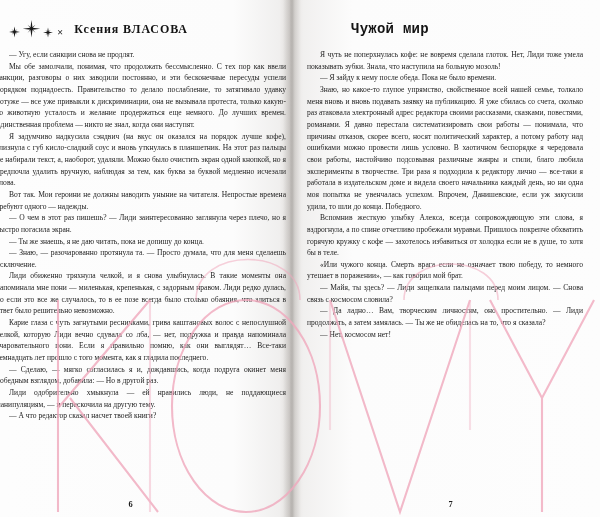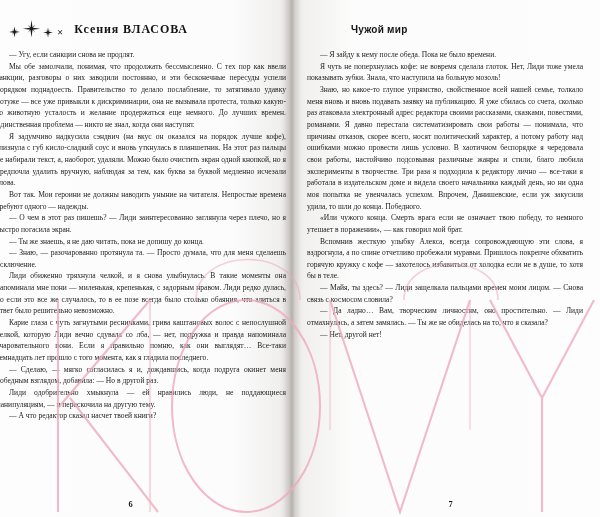--- a/index.html
+++ b/index.html
@@ -83,23 +83,23 @@
   }
   .author-name {
     font-family: "Liberation Serif", "DejaVu Serif", serif;
     font-weight: bold;
     font-size: 12px;
     letter-spacing: 0.9px;
     color: #141414;
     white-space: nowrap;
   }
   .book-title {
-    font-family: Liberation Sans, sans-serif;
+    font-family: Liberation Mono, monospace;
     font-weight: bold;
-    font-size: 10px;
+    font-size: 14px;
     letter-spacing: 0.25px;
     color: #141414;
     white-space: nowrap;
   }
 
   
   .body-text {
     font-size: 7.55px;
     line-height: 11.65px;
     text-align: justify;
@@ -179,28 +179,28 @@
     <div class="folio">6</div>
   </div>
 
   <div class="page right">
 
     <div class="runhead right">
       <span class="book-title">Чужой мир</span>
     </div>
 
     <div class="body-text">
+      <p>Я чуть не поперхнулась кофе: не вовремя сделала глоток. Нет, Лиди тоже умела показывать зубки. Знала, что наступила на больную мозоль!</p>
       <p>— Я зайду к нему после обеда. Пока не было времени.</p>
-      <p>Я чуть не поперхнулась кофе: не вовремя сделала глоток. Нет, Лиди тоже умела показывать зубки. Знала, что наступила на больную мозоль!</p>
       <p>Знаю, но какое-то глупое упрямство, свойственное всей нашей семье, толкало меня вновь и вновь подавать заявку на публикацию. Я уже сбилась со счета, сколько раз атаковала электронный адрес редактора своими рассказами, сказками, повестями, романами. Я давно перестала систематизировать свои работы — понимала, что причины отказов, скорее всего, носят политический характер, а потому работу над ошибками можно провести лишь условно. В хаотичном беспорядке я чередовала свои работы, настойчиво подсовывая различные жанры и стили, благо любила эксперименты в творчестве. Три раза я подходила к редактору лично — все-таки я работала в издательском доме и видела своего начальника каждый день, но ни одна моя попытка не увенчалась успехом. Впрочем, Данишевские, если уж закусили удила, то шли до конца. Победного.</p>
+      <p>Вспомнив жесткую улыбку Алекса, всегда сопровождающую эти слова, я вздрогнула, а по спине отчетливо пробежали муравьи. Пришлось покрепче обхватить горячую кружку с кофе — захотелось избавиться от холодка если не в душе, то хотя бы в теле.</p>
       <p>«Или чужого конца. Смерть врага если не означает твою победу, то немного утешает в поражении», — как говорил мой брат.</p>
-      <p>Вспомнив жесткую улыбку Алекса, всегда сопровождающую эти слова, я вздрогнула, а по спине отчетливо пробежали муравьи. Пришлось покрепче обхватить горячую кружку с кофе — захотелось избавиться от холодка если не в душе, то хотя бы в теле.</p>
-      <p>— Майя, ты здесь? — Лиди защелкала пальцами времен моим лицом. — Снова связь с космосом словила?</p>
-      <p>— Да ладно… Вам, творческим личностям, оно простительно. — Лиди отмахнулась, а затем замялась. — Ты же не обиделась на то, что я сказала?</p>
-      <p>— Нет, другой нет!</p>
+      <p>— Майя, ты здесь? — Лиди защелкала пальцами перед моим лицом. — Снова связь с космосом словила?</p>
+      <p>— Да ладно… Вам, творческим личностям, оно простительно. — Лиди продолжать, а затем замялась. — Ты же не обиделась на то, что я сказала?</p>
+      <p>— Нет, космосом нет!</p>
     </div>
 
     <div class="folio">7</div>
   </div>
 
   <div id="gutter"></div>
 </div>
 
 <div id="watermark">
   <svg width="600" height="517" viewBox="0 0 600 517">

